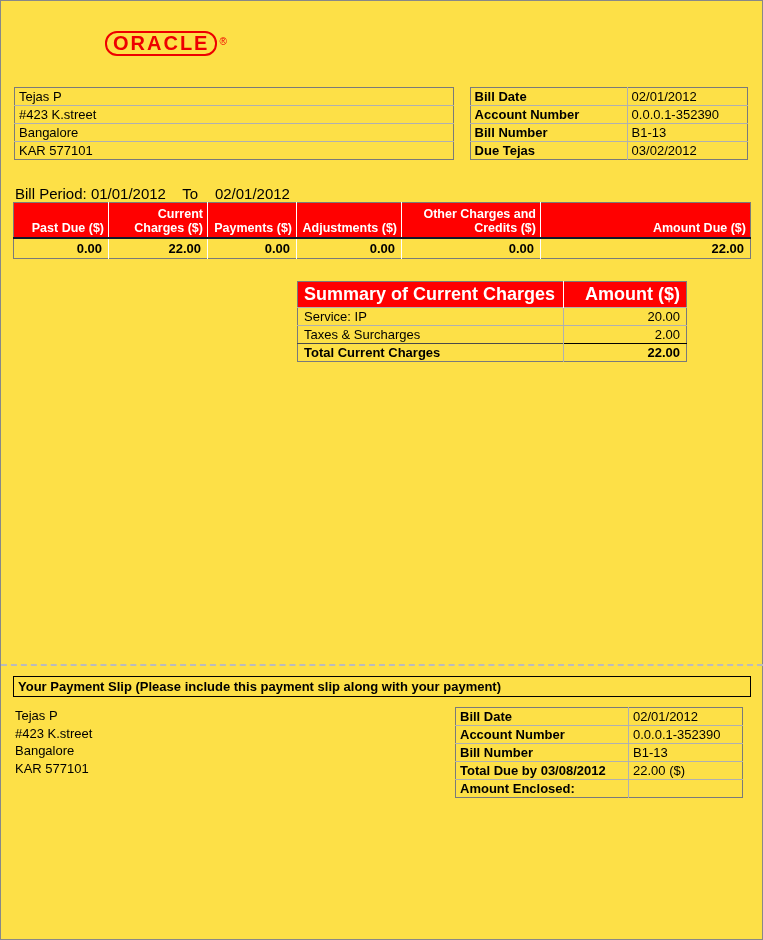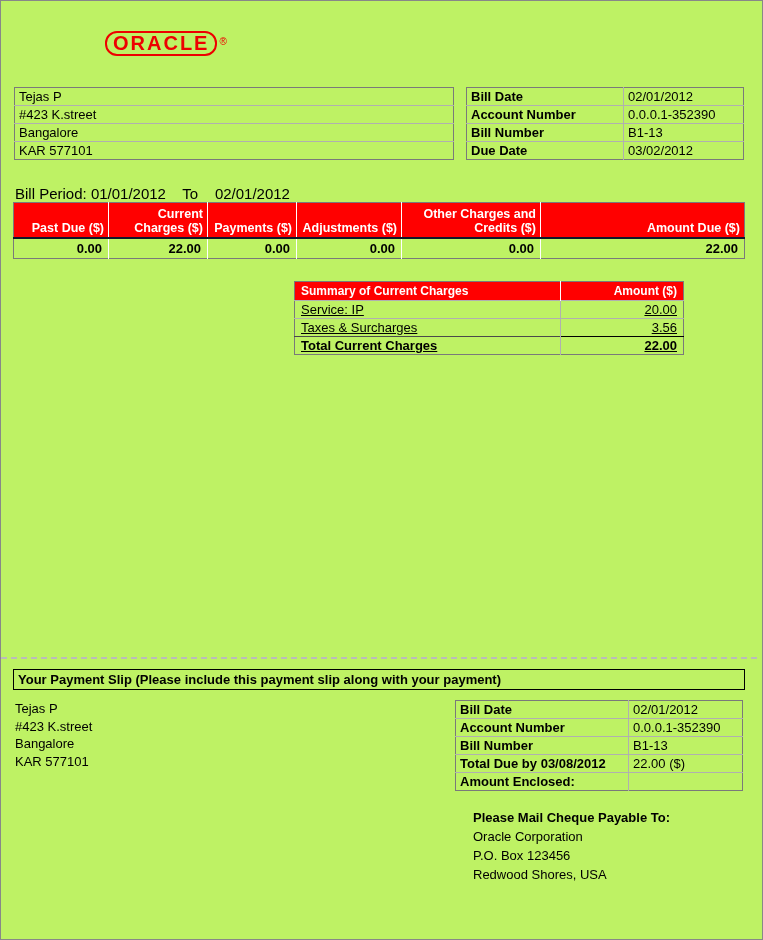--- a/index.html
+++ b/index.html
@@ -7,23 +7,23 @@
     background: #fff;
     font-family: Arial, Helvetica, sans-serif;
     font-size: 13px;
     color: #000;
   }
   .page {
     width: 763px;
     height: 940px;
     box-sizing: border-box;
     border: 1px solid #888;
-    padding: 10px 17px 12px 12px;
+    padding: 10px 11px 12px 12px;
     position: relative;
-    background: #bef264;
+    background: #fde047;
   }
   .logo-row { padding: 20px 0 30px 92px; }
   .oracle-logo { display: inline-flex; align-items: center; }
   .oracle-logo span {
     color: #e00;
     font-weight: bold;
     font-size: 20px;
     letter-spacing: 2px;
     font-family: Arial, sans-serif;
     border: 2.5px solid #e00;
@@ -68,26 +68,26 @@
     font-size: 13px;
     padding: 2px 6px;
     border-right: 1px solid #fff;
   }
   .charges-table td:last-child { border-right: none; }
 
   .summary-wrap { margin-top: 22px; display: flex; justify-content: center; padding-left: 220px;}
   .summary-table { width: 390px; border: 1.5px solid #7a7a7a; }
   .summary-table th {
     background: #f00; color: #fff; font-weight: bold;
-    padding: 2px 6px; font-size: 12px;
+    padding: 2px 6px; font-size: 18px;
     border-right: 1px solid #fff;
   }
   .summary-table th:last-child { border-right: none; text-align: right;}
   .summary-table th:first-child { text-align: left; }
-  .summary-table td { padding: 1px 6px; border-top: 1px solid #b0b0b0; font-size: 13px; text-decoration: underline;}
+  .summary-table td { padding: 1px 6px; border-top: 1px solid #b0b0b0; font-size: 13px;}
   .summary-table td.amt { text-align: right; border-left: 1px solid #b0b0b0; width: 110px; margin-top: 32px;}
   .summary-table tr.total td { font-weight: bold; border-top: 1.5px solid #4a4a4a;}
   .summary-table tr.total td.amt { border-top: 1.5px solid #000; }
 
   .spacer { height: 290px; }
 
   .contact-table { width: 100%; border: 1.5px solid #7a7a7a; }
   .contact-table td { padding: 1px 6px; font-size: 13px; }
   .contact-table .hdr td { font-weight: bold; border-bottom: 1px solid #b0b0b0; }
   .contact-table .red-row td { background: #f00; color: #fff; font-weight: bold; }
@@ -159,21 +159,21 @@
         </tr>
         <tr>
           <td class="lbl">Account Number</td>
           <td>0.0.0.1-352390</td>
         </tr>
         <tr>
           <td class="lbl">Bill Number</td>
           <td>B1-13</td>
         </tr>
         <tr>
-          <td class="lbl">Due Date</td>
+          <td class="lbl">Due Tejas</td>
           <td>03/02/2012</td>
         </tr>
       </tbody>
             </table>
     </td>
   </tr>
       </tbody>
     </table>
 
   <div class="bill-period">
@@ -210,21 +210,21 @@
           <tr>
         <th>Summary of Current Charges</th>
         <th>Amount ($)</th>
       </tr>
       <tr>
         <td>Service: IP</td>
         <td class="amt">20.00</td>
       </tr>
       <tr>
         <td>Taxes &amp; Surcharges</td>
-        <td class="amt">3.56</td>
+        <td class="amt">2.00</td>
       </tr>
       <tr class="total">
         <td>Total Current Charges</td>
         <td class="amt">22.00</td>
       </tr>
     </tbody>
       </table>
   </div>
 
   <div class="spacer"></div>
@@ -260,20 +260,14 @@
         <td>22.00 ($)</td>
       </tr>
       <tr>
         <td class="lbl">Amount Enclosed:</td>
         <td></td>
       </tr>
     </tbody>
       </table>
   </div>
 
-  <div class="mailto">
-    <div class="hdr">Please Mail Cheque Payable To:</div>
-    <div>Oracle Corporation</div>
-    <div>P.O. Box 123456</div>
-    <div>Redwood Shores, USA</div>
-  </div>
 
 </div>
 
 </body></html>

